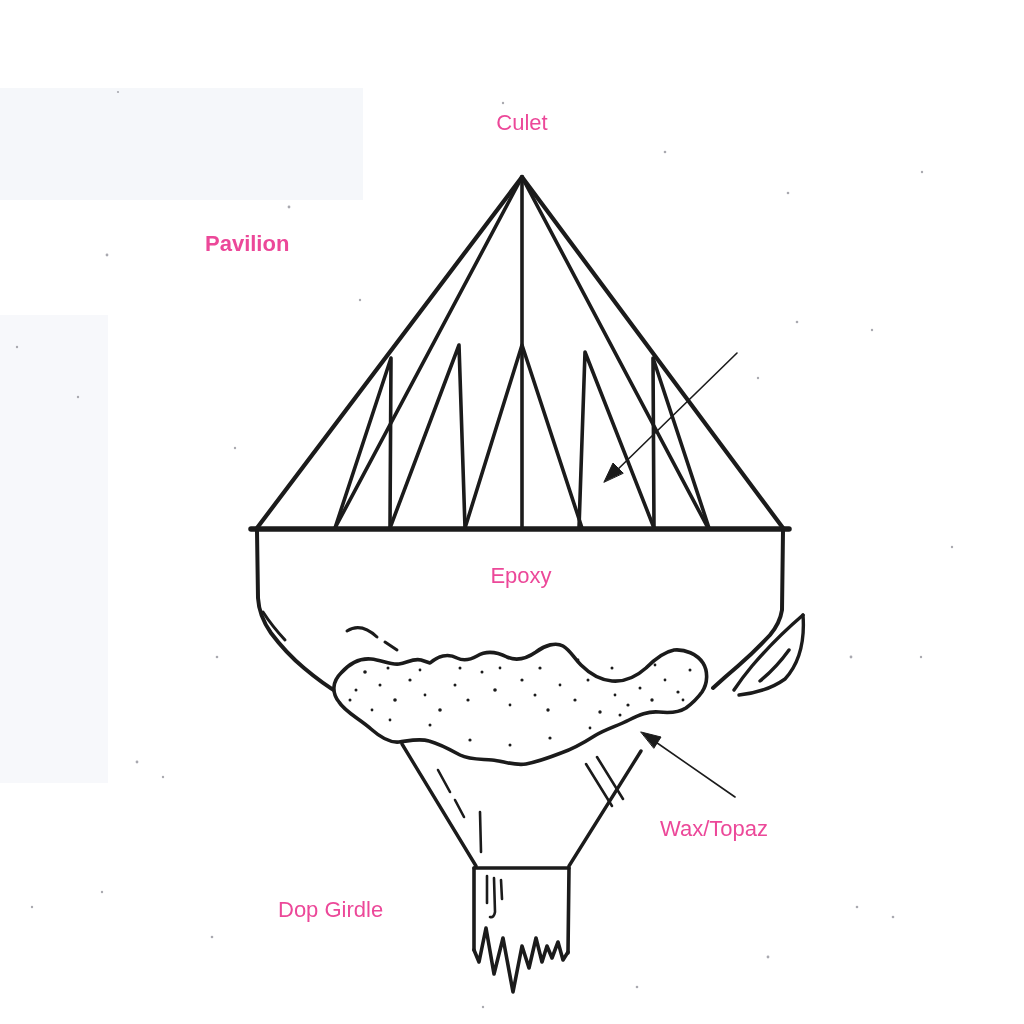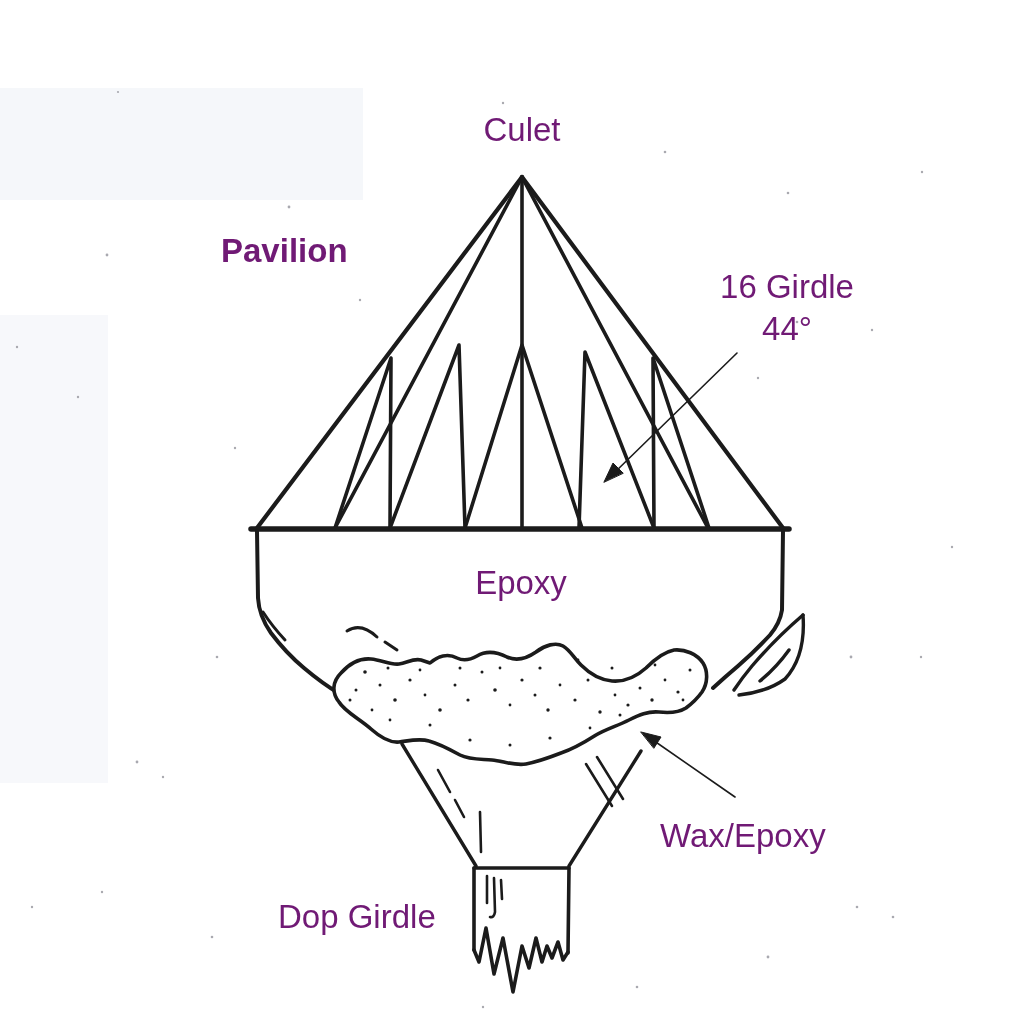--- a/index.html
+++ b/index.html
@@ -5,21 +5,21 @@
   html,body{margin:0;padding:0;background:#ffffff;}
   #stage{
     position:relative;width:1024px;height:1024px;background:#ffffff;
     font-family:"Liberation Sans", sans-serif;overflow:hidden;
   }
   .panel{position:absolute;background:#f5f7fa;}
   #panel-top{left:0;top:88px;width:363px;height:112px;}
   #panel-left{left:0;top:315px;width:108px;height:468px;background:#f7f8fb;}
   svg{position:absolute;left:0;top:0;}
   .lbl{
-    position:absolute;color:#701a75;font-size:33px;line-height:1.2;
+    position:absolute;color:#ec4899;font-size:22px;line-height:1.2;
     white-space:nowrap;
   }
   .centered{transform:translateX(-50%);text-align:center;}
   .bold{font-weight:700;}
   .two-line{line-height:1.28;}
 </style>
 </head>
 <body>
 
 <div id="stage">
@@ -192,25 +192,21 @@
 
       <g>
         <path d="M735,797 L650,738" stroke-width="1.6"></path>
         <polygon points="641,732 661,737 654,748" fill="#1b1b1b" stroke="#1b1b1b" stroke-width="1"></polygon>
       </g>
     </g>
   </svg>
 
   <div class="lbl centered" style="left:522px;top:110px;">Culet</div>
 
-  <div class="lbl bold" style="left:221px;top:231px;">Pavilion</div>
-
-  <div class="lbl centered two-line" style="left:787px;top:266px;">
-    <div>16 Girdle</div>
-    <div>44°</div>
-  </div>
+  <div class="lbl bold" style="left:205px;top:231px;">Pavilion</div>
+
 
   <div class="lbl centered" style="left:521px;top:563px;">Epoxy</div>
 
-  <div class="lbl" style="left:660px;top:816px;">Wax/Epoxy</div>
+  <div class="lbl" style="left:660px;top:816px;">Wax/Topaz</div>
 
   <div class="lbl" style="left:278px;top:897px;">Dop Girdle</div>
 </div>
 
 </body></html>

